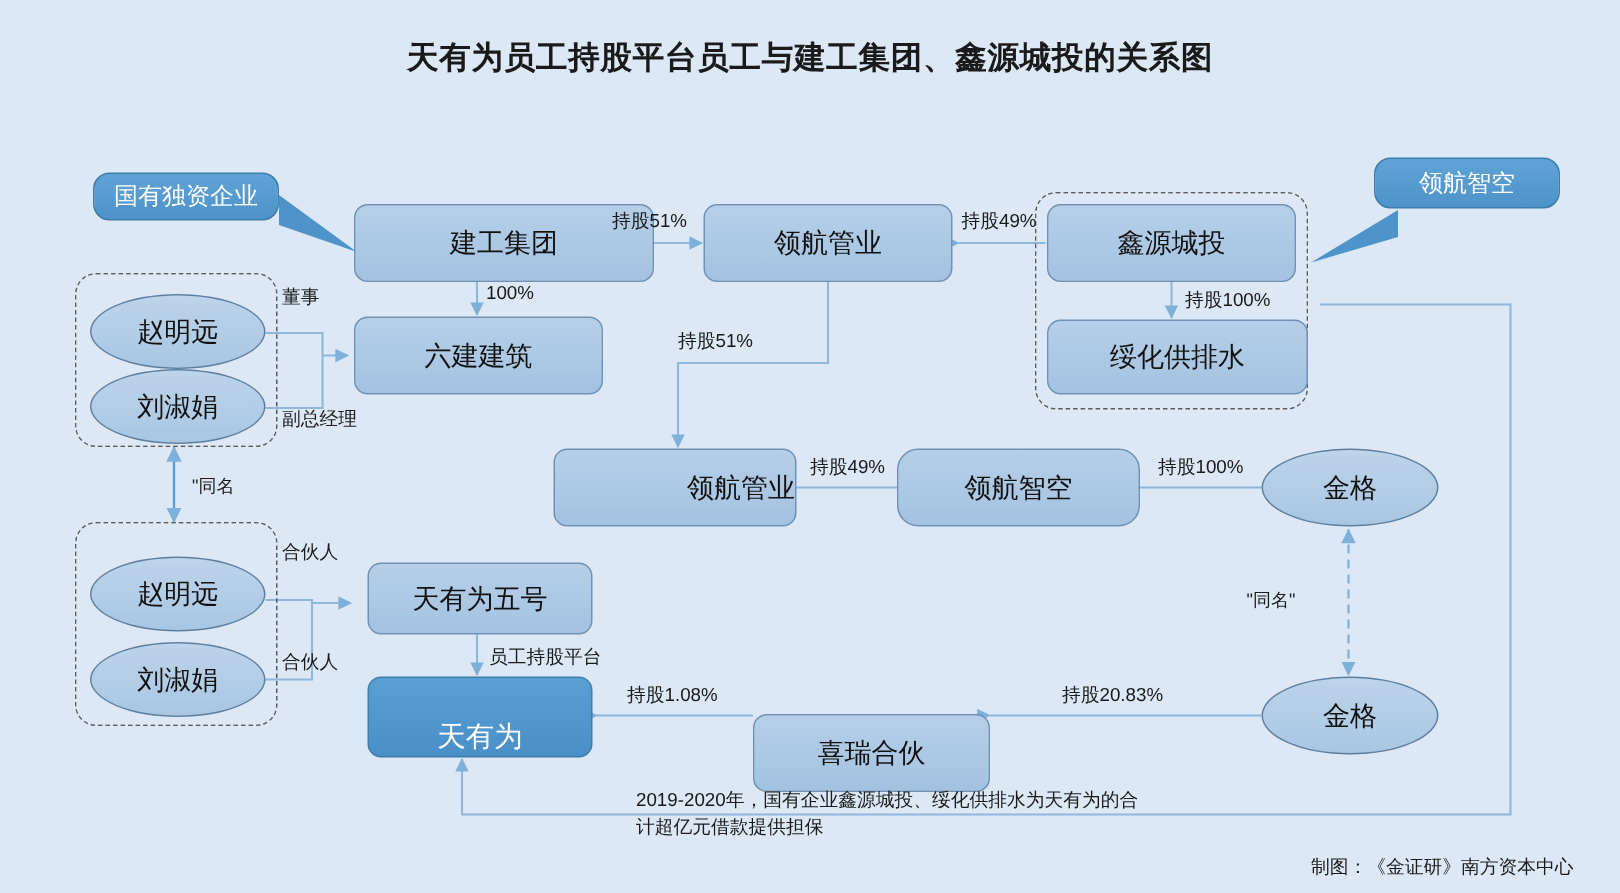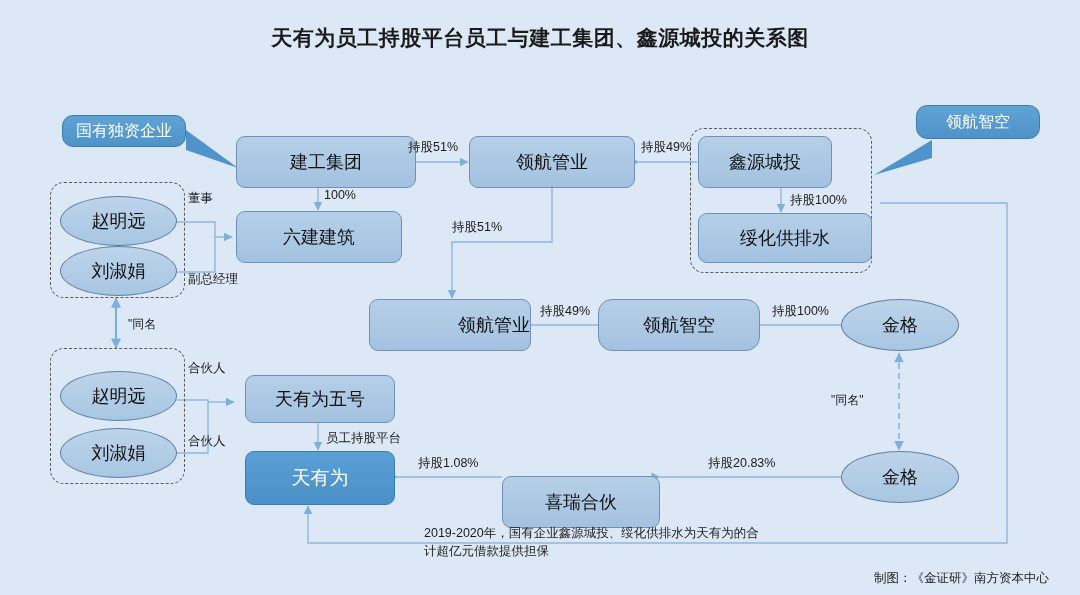--- a/index.html
+++ b/index.html
@@ -28,20 +28,21 @@
     border-radius:9px;
     background:linear-gradient(180deg,#b6cfe8 0%,#a3c2e0 100%);
     border:1px solid #6f91b5;
     color:#111;font-size:18px;
     white-space:nowrap;
   }
   .node.dark{
     background:linear-gradient(180deg,#5a9fd4 0%,#4a90c8 100%);
     border:1px solid #3f7dab;
     color:#ffffff;
+    align-items:flex-end;
   }
   .ell{
     position:absolute;box-sizing:border-box;
     display:flex;align-items:center;justify-content:center;
     border-radius:50%;
     background:linear-gradient(180deg,#bdd4ea 0%,#a8c6e2 100%);
     border:1px solid #5f7f9f;
     color:#111;font-size:18px;white-space:nowrap;
   }
 
@@ -137,33 +138,33 @@
   <div class="dframe" style="left:50px;top:348px;width:135px;height:136px;"></div>
   <div class="dframe" style="left:690px;top:128px;width:182px;height:145px;"></div>
 
   <div class="callout" style="left:62px;top:115px;width:124px;height:32px;">
     <span>国有独资企业</span>
   </div>
   <div class="callout" style="left:916px;top:105px;width:124px;height:34px;">
     <span>领航智空</span>
   </div>
 
-  <div class="node" style="left:236px;top:136px;width:180px;height:52px;">
+  <div class="node" style="left:236px;top:136px;width:200px;height:52px;">
     <span>建工集团</span>
   </div>
 
   <div class="node" style="left:236px;top:211px;width:166px;height:52px;">
     <span>六建建筑</span>
   </div>
 
   <div class="node" style="left:469px;top:136px;width:166px;height:52px;">
     <span>领航管业</span>
   </div>
 
-  <div class="node" style="left:698px;top:136px;width:134px;height:52px;">
+  <div class="node" style="left:698px;top:136px;width:166px;height:52px;">
     <span>鑫源城投</span>
   </div>
 
   <div class="node" style="left:698px;top:213px;width:174px;height:50px;">
     <span>绥化供排水</span>
   </div>
 
   <div class="node" style="left:369px;top:299px;width:162px;height:52px;justify-content:flex-end;">
     <span>领航管业</span>
   </div>

